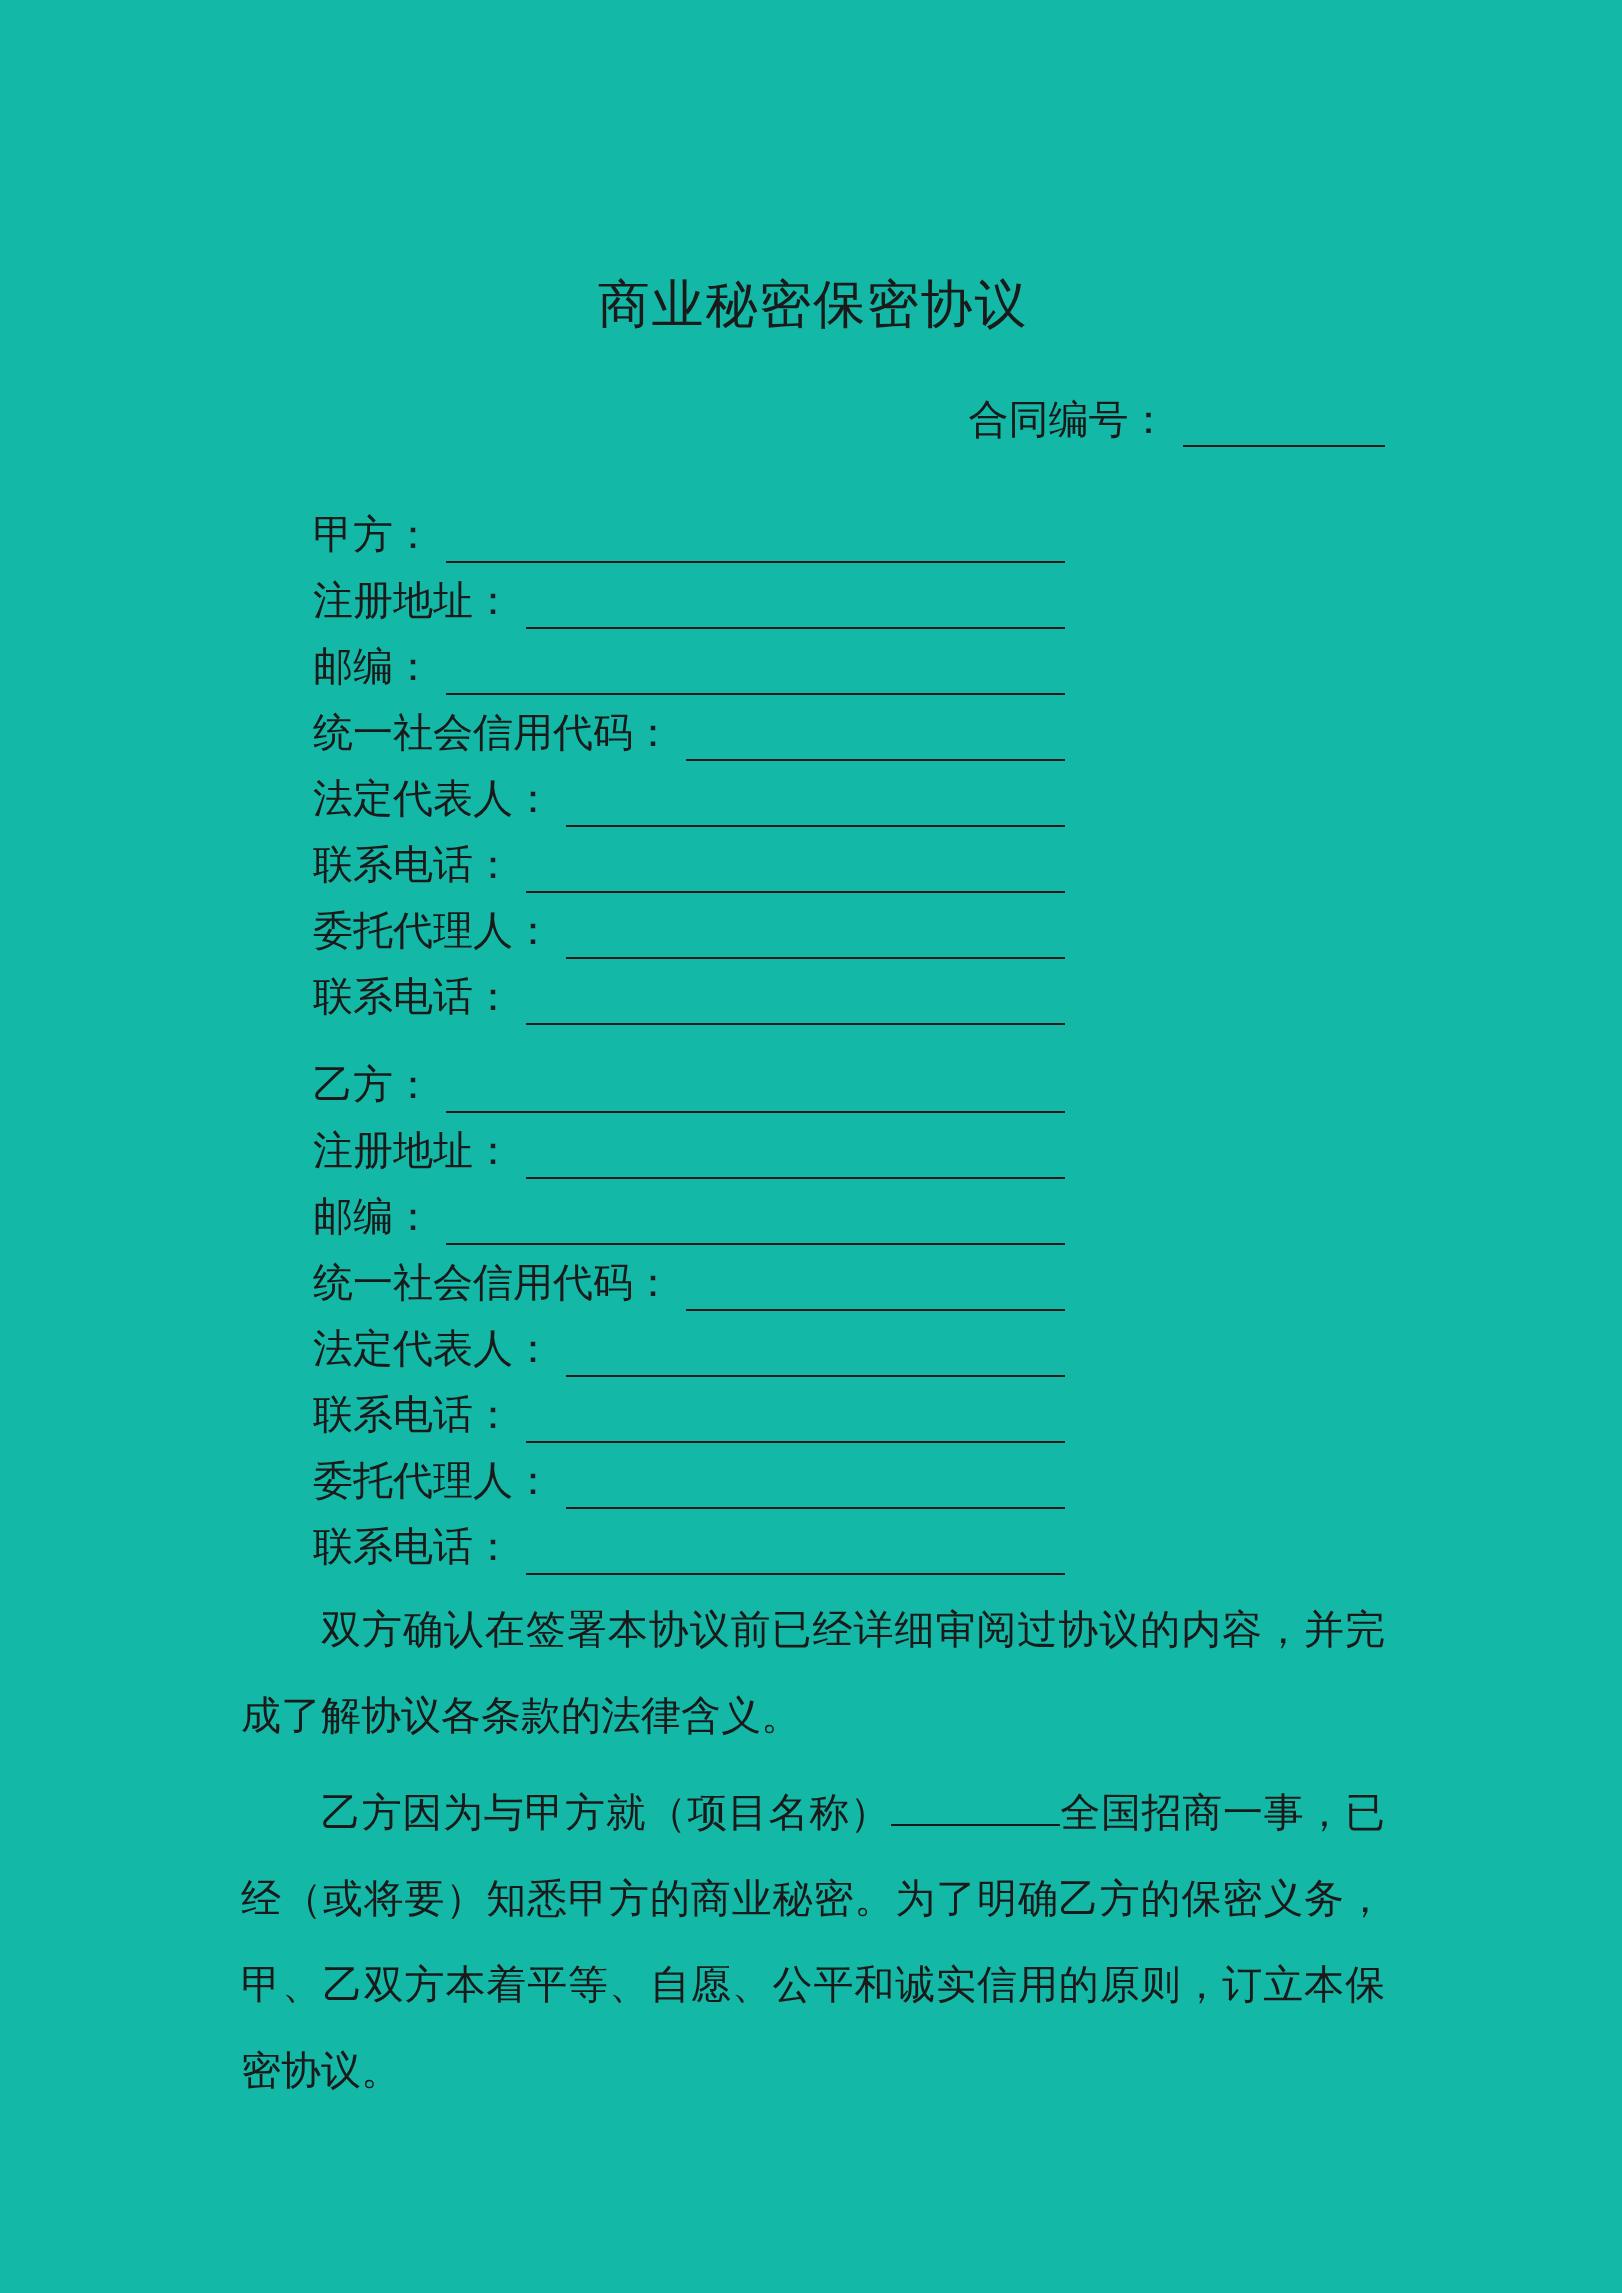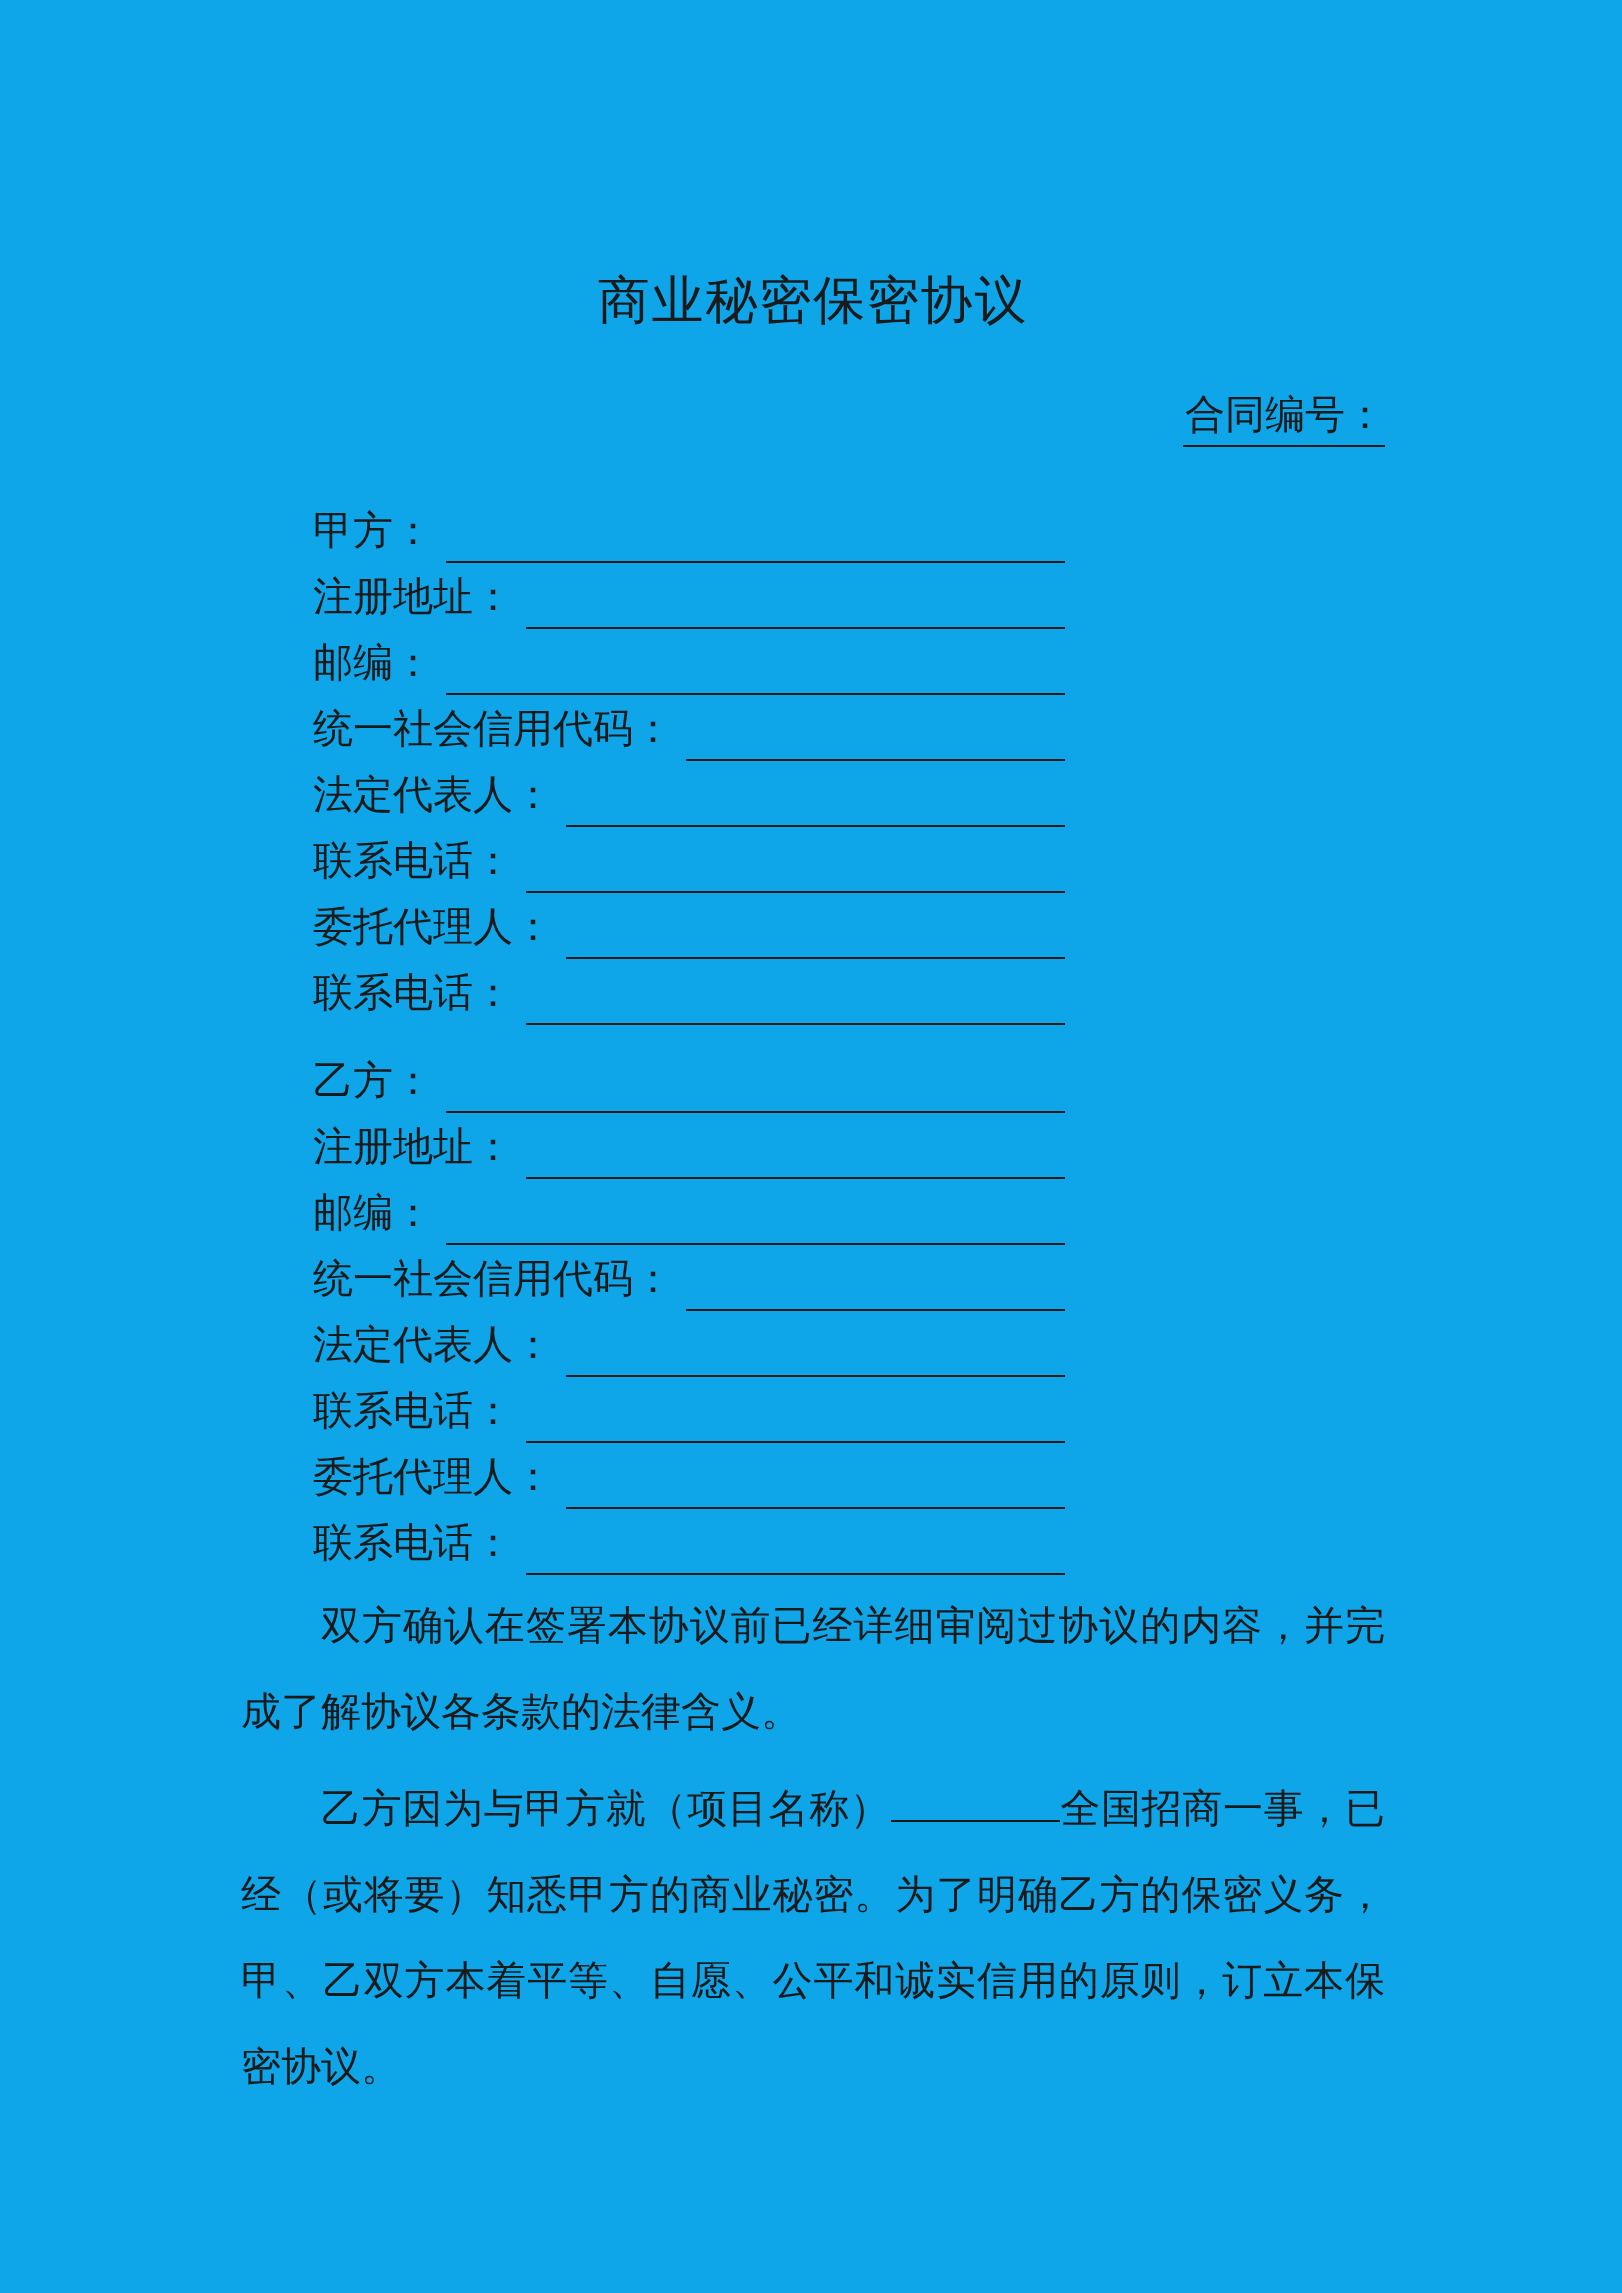--- a/index.html
+++ b/index.html
@@ -4,44 +4,43 @@
 <style>
   html, body {
     margin: 0;
     padding: 0;
     background: #ffffff;
   }
   .page {
     position: relative;
     width: 1623px;
     height: 2294px;
-    background: #0ea5e9;
+    background: #14b8a6;
     color: #1a1a1a;
-    font-family: Liberation Mono, monospace;
+    font-family: Liberation Sans, sans-serif;
     box-sizing: border-box;
     padding: 223px 238px 0 241px;
     overflow: hidden;
   }
   .doc-title {
     margin: 45px 0 0 0;
     font-size: 52px;
     font-weight: 400;
     line-height: 73px;
     text-align: center;
     letter-spacing: 1.8px;
   }
   .contract-no-row {
     margin-top: 50px;
     height: 56px;
     display: flex;
     justify-content: flex-end;
     align-items: flex-end;
     font-size: 40px;
     line-height: 55px;
-    flex-direction: column;
   }
   .contract-no-row .lbl { white-space: nowrap; }
   .blank {
     display: inline-block;
     border-bottom: 2.7px solid #1a1a1a;
     height: 47px;
     box-sizing: border-box;
   }
   .contract-no-blank {
     width: 202px;

